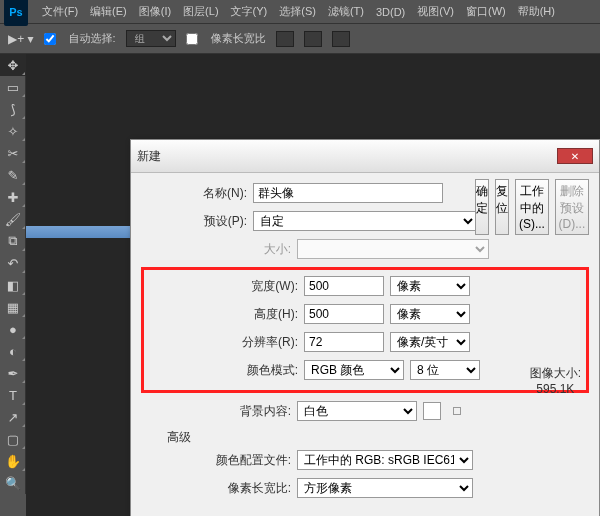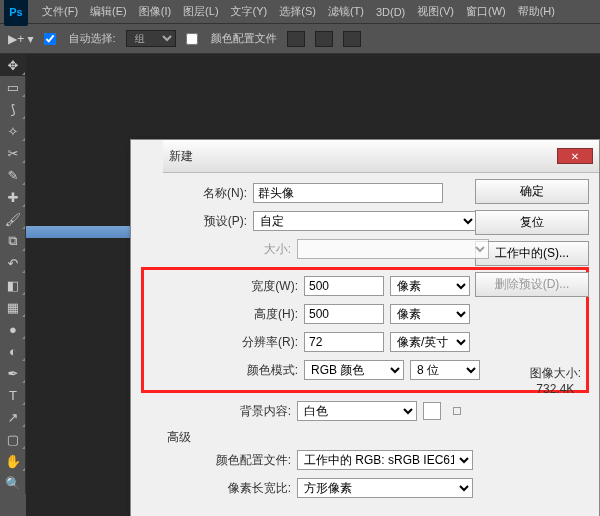--- a/index.html
+++ b/index.html
@@ -23,40 +23,40 @@
 .tool { width: 26px; height: 22px; display: flex; align-items: center; justify-content: center; color: #ccc; font-size: 13px; cursor: pointer; position: relative; }
 .tool.active { background: #2a2a2a; }
 .tool .tri { position: absolute; bottom: 1px; right: 1px; width: 0; height: 0; border-left: 3px solid transparent; border-bottom: 3px solid #888; }
 
 
 .canvas-area { position: absolute; left: 26px; top: 54px; right: 0; bottom: 0; background: #262626; }
 .canvas-bar { position: absolute; top: 172px; left: 0; right: 0; height: 12px; background: linear-gradient(#77a3d4, #5b8bc2); }
 
 
 .dialog { position: absolute; left: 130px; top: 139px; width: 470px; background: #f0f0f0; border: 1px solid #888; box-shadow: 2px 2px 6px rgba(0,0,0,0.4); }
-.dialog-title { background: linear-gradient(#fdfdfd, #e0e0e0); height: 24px; display: flex; align-items: center; justify-content: space-between; padding: 16px 6px; border-bottom: 1px solid #bbb; margin-left: 32px; }
+.dialog-title { background: linear-gradient(#fdfdfd, #e0e0e0); height: 24px; display: flex; align-items: center; justify-content: space-between; padding: 16px 6px; border-bottom: 1px solid #bbb; }
 .dialog-title span { font-size: 12px; color: #333; }
 .close-btn { background: #c94040; color: #fff; width: 36px; height: 16px; font-size: 10px; display: flex; align-items: center; justify-content: center; border: 1px solid #803030; }
 .dialog-body { padding: 10px 10px 14px 10px; position: relative; }
 
 .row { display: flex; align-items: center; margin-bottom: 8px; }
 .row label { width: 106px; text-align: right; font-size: 12px; color: #333; margin-right: 6px; }
 .row-indent label { width: 150px; }
 input.txt { background: #fff; border: 1px solid #999; font-size: 12px; padding: 2px 4px; height: 20px; }
 select.sel { background: #fff; border: 1px solid #999; font-size: 12px; padding: 1px 2px; height: 20px; }
 
 .name-input { width: 190px; }
 .preset-sel { width: 224px; }
 .size-sel { width: 192px; }
 .num-input { width: 80px; }
 .unit-sel { width: 80px; margin-left: 6px; }
 
 .highlight-box { border: 3px solid #ff2020; padding: 6px 4px 2px 4px; margin: 2px 0 8px 0; }
 
-.right-col { position: absolute; right: 10px; top: 6px; width: 114px; display: flex; flex-direction: column; gap: 6px; justify-content: center; }
+.right-col { position: absolute; right: 10px; top: 6px; width: 114px; display: flex; flex-direction: row; gap: 6px; justify-content: center; }
 .btn { background: linear-gradient(#fdfdfd, #e4e4e4); border: 1px solid #999; font-size: 12px; padding: 3px 0; text-align: center; cursor: pointer; }
 .btn.disabled { color: #999; }
 
 .group-label { font-size: 12px; color: #333; margin: 4px 0 4px 26px; }
 
 .swatch { width: 18px; height: 18px; background: #fff; border: 1px solid #999; margin-left: 6px; }
 .sq { width: 8px; height: 8px; border: 1px solid #999; margin-left: 12px; }
 
 .imgsize { position: absolute; right: 18px; top: 192px; text-align: center; font-size: 12px; color: #333; }
 </style>
@@ -80,21 +80,21 @@
 
 <div class="optionsbar">
   <span class="opt-arrow">▶+ ▾</span>
   <div class="opt-check">
     <input type="checkbox" checked="" style="">
     <span>自动选择:</span>
   </div>
   <select class="opt-select"><option>组</option></select>
   <div class="opt-check">
     <input type="checkbox" style="">
-    <span>颜色配置文件</span>
+    <span>像素长宽比</span>
   </div>
   <div class="opt-btn"></div>
   <div class="opt-btn"></div>
   <div class="opt-btn"></div>
 </div>
 
 <div class="toolbar">
   <div class="tool active">✥<span class="tri"></span></div>
   <div class="tool">▭<span class="tri"></span></div>
   <div class="tool">⟆<span class="tri"></span></div>
@@ -175,21 +175,21 @@
 
     <div class="row row-indent">
       <label>背景内容:</label>
       <select class="sel" style="width:120px"><option>白色</option></select>
       <div class="swatch"></div>
       <div class="sq"></div>
     </div>
 
     <div class="imgsize">
       <div>图像大小:</div>
-      <div>732.4K</div>
+      <div>595.1K</div>
     </div>
 
     <div class="group-label">高级</div>
 
     <div class="row row-indent">
       <label>颜色配置文件:</label>
       <select class="sel" style="width:176px"><option>工作中的 RGB: sRGB IEC619...</option></select>
     </div>
     <div class="row row-indent">
       <label>像素长宽比:</label>

